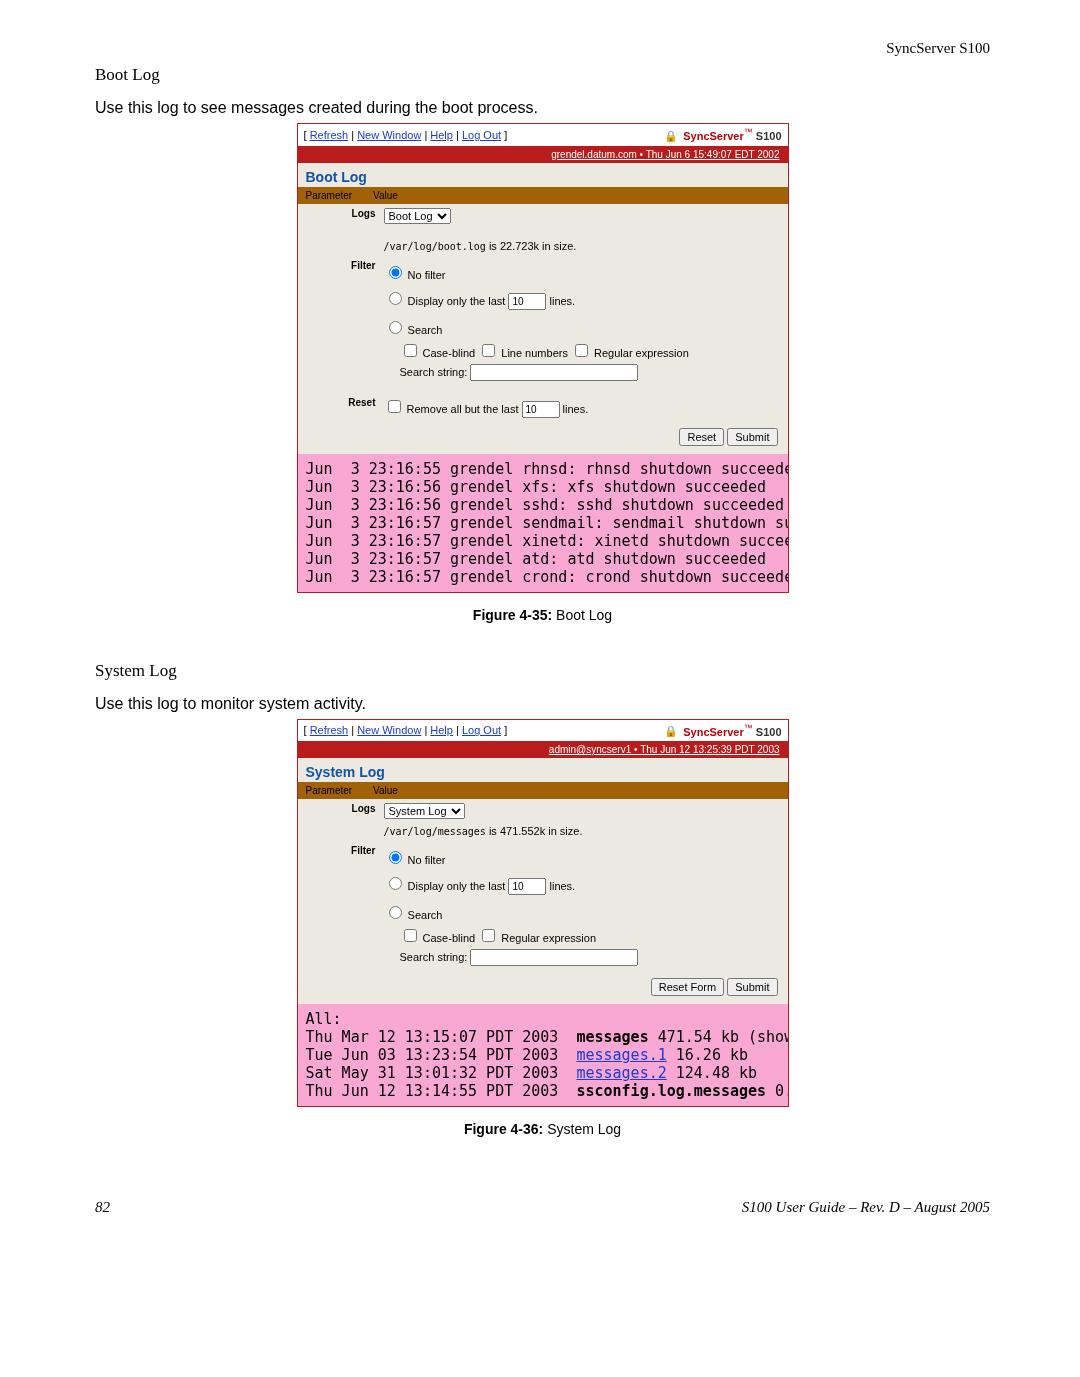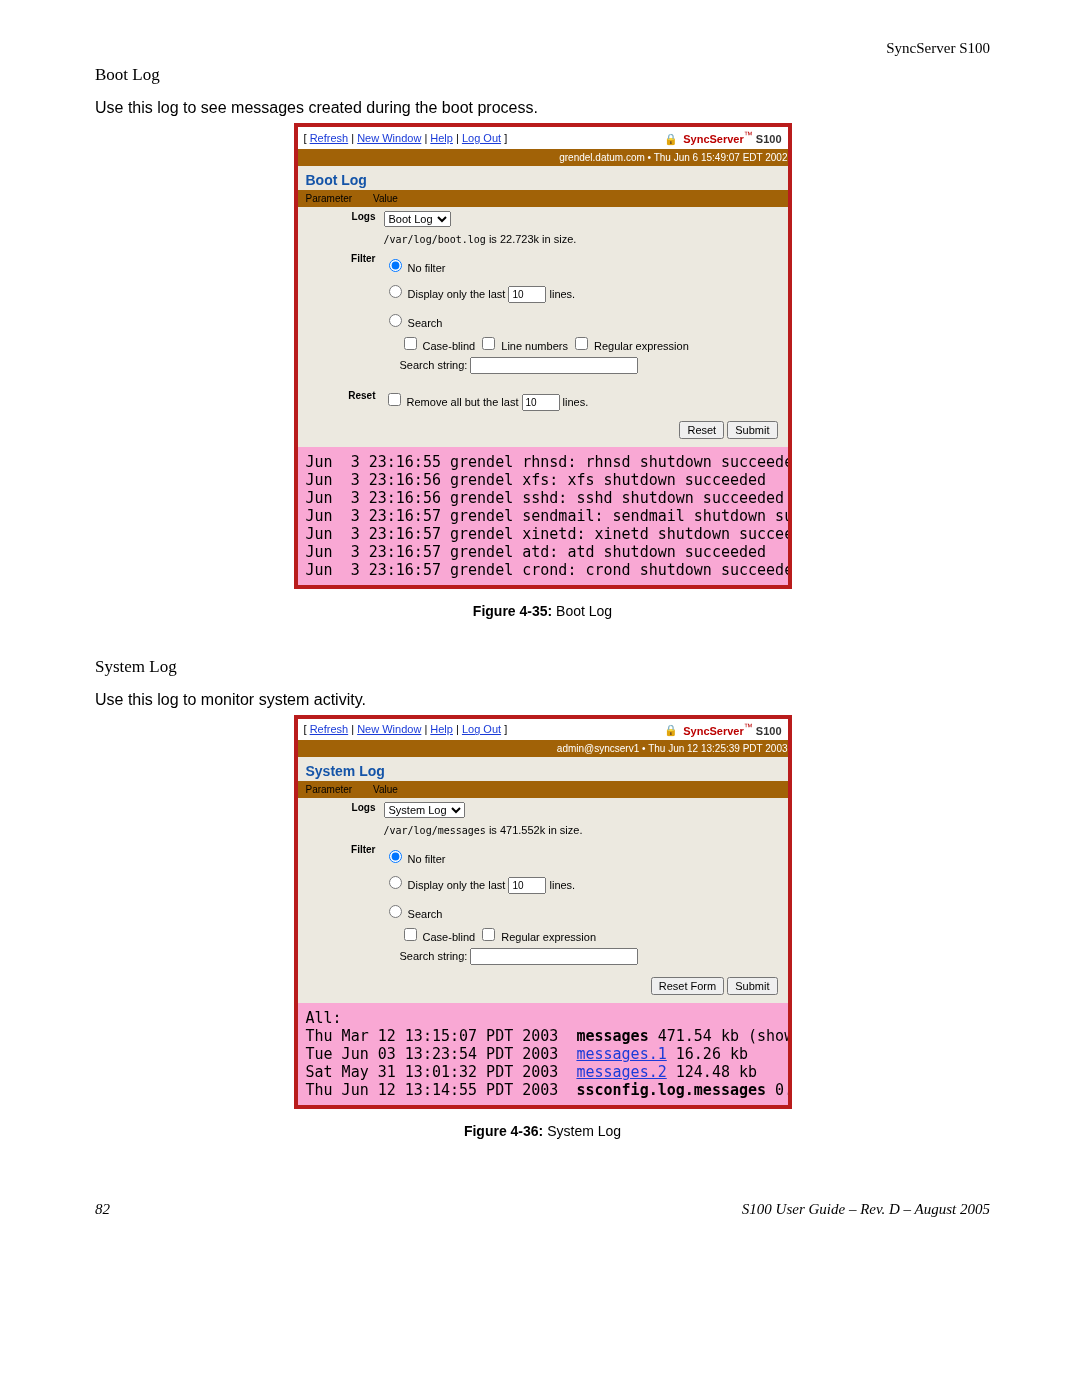--- a/index.html
+++ b/index.html
@@ -33,21 +33,21 @@
   font-weight: bold;
   font-size: 14px;
   margin: 14px 0 38px 0;
 }
 .figure-caption .fig-sub {
   font-weight: normal;
 }
 .app-window {
   width: 490px;
   margin: 0 auto;
-  border: 4px solid #b91c1c;
+  border: 1px solid #b91c1c;
   font-family: Arial, sans-serif;
   font-size: 11px;
   background: #ece9e0;
   color: #000;
 }
 .nav-row {
   padding: 3px 6px;
   display: flex;
   justify-content: space-between;
   align-items: center;
@@ -69,25 +69,26 @@
 }
 .brand-sub {
   color: #333;
   font-weight: bold;
 }
 .lock {
   color:#b58900;
   margin-right:2px;
 }
 .status-bar {
-  background: #a16207;
+  background: #b91c1c;
   color: #fff;
   text-align: right;
-  padding: 3px 0;
-  font-size: 10px;
+  padding: 3px 8px;
+  font-size: 10px;
+  text-decoration: underline;
 }
 .log-title {
   color: #1454a8;
   font-weight: bold;
   font-size: 14px;
   padding: 6px 8px 2px 8px;
 }
 .param-header {
   background: #a16207;
   padding: 3px 8px;
@@ -200,21 +201,21 @@
     <span>Parameter</span>
     <span class="hdr-val">Value</span>
   </div>
 
   <div class="form-row">
     <div class="lbl">Logs</div>
     <div class="ctl">
       <select>
         <option>Boot Log</option>
       </select>
-      <div style="margin-top:6px;">
+      <div style="margin-top:16px;">
         <span class="path-text">/var/log/boot.log</span><span> is 22.723k in size.</span>
       </div>
     </div>
   </div>
 
   <div class="form-row">
     <div class="lbl">Filter</div>
     <div class="ctl">
       <div class="radio-line"><input type="radio" checked="" style=""><span> No filter</span></div>
       <div class="radio-line" style="margin-top:8px;"><input type="radio" style=""><span> Display only the last </span><input type="text" class="small" value="10" style=""><span> lines.</span></div>

